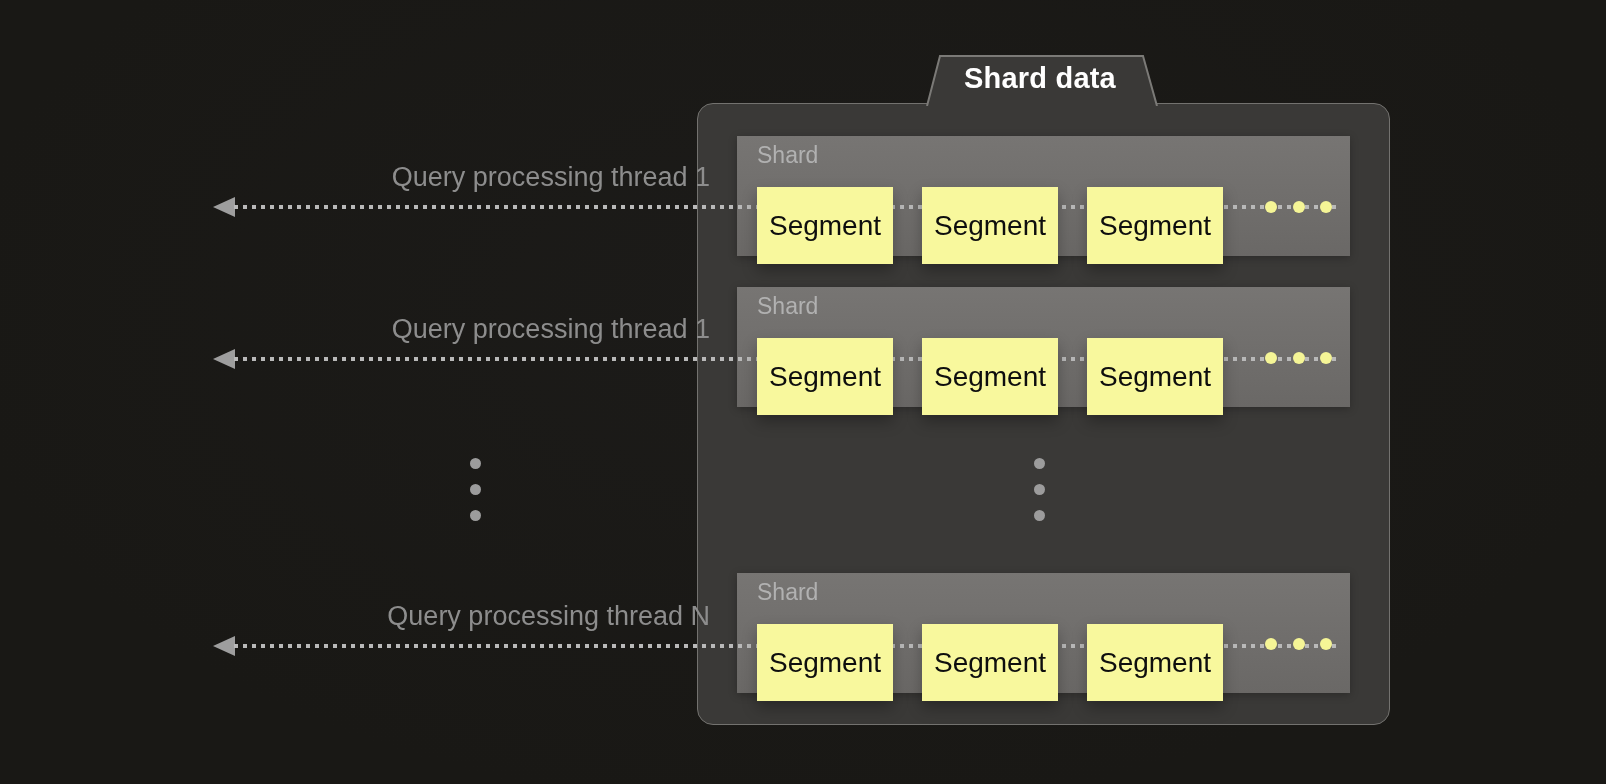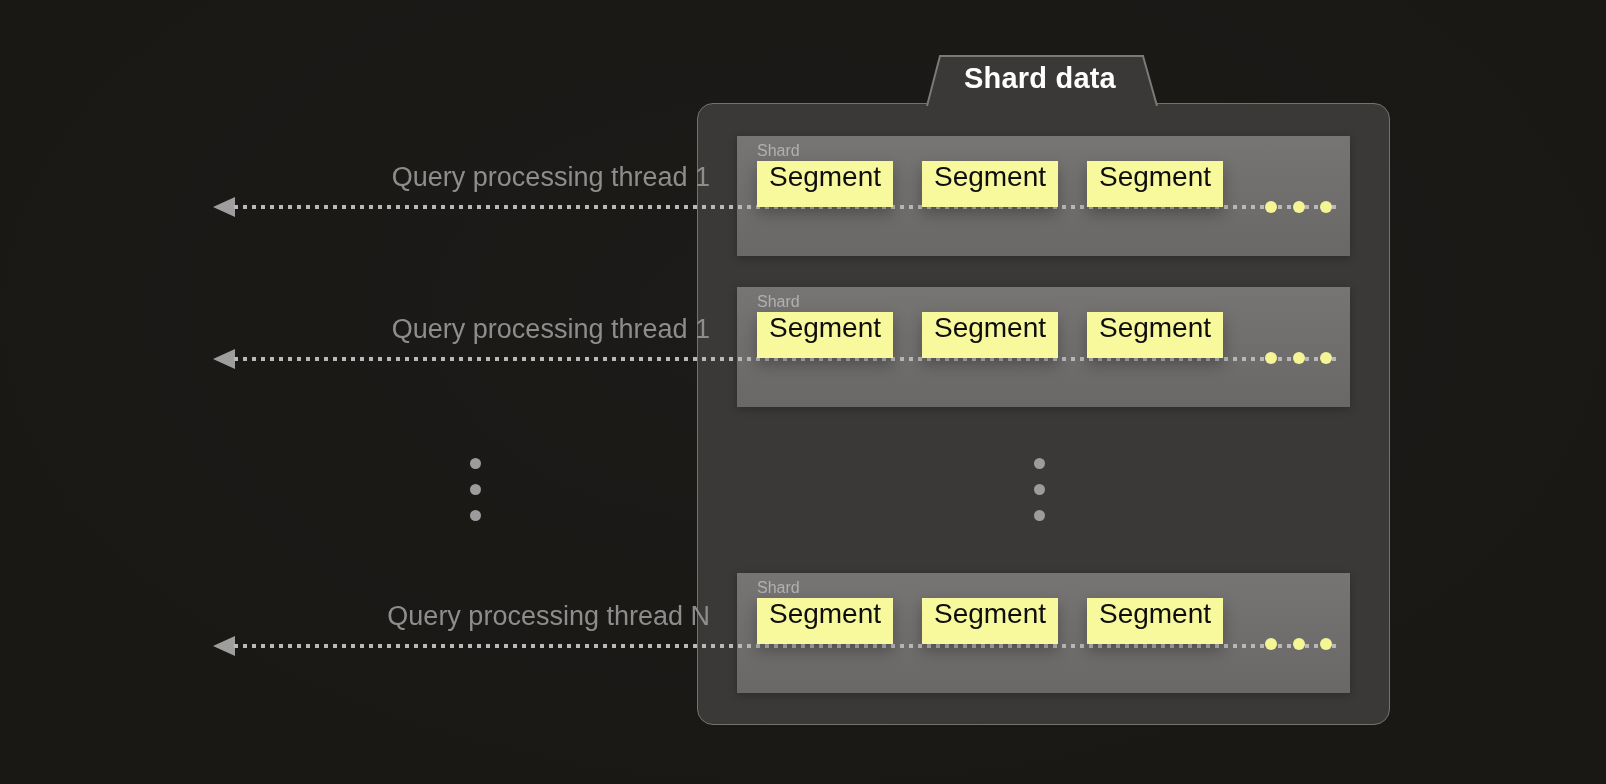--- a/index.html
+++ b/index.html
@@ -19,25 +19,25 @@
     position:absolute;left:900px;top:62px;width:280px;height:32px;line-height:32px;
     text-align:center;color:#ffffff;font-size:29px;font-weight:600;letter-spacing:.2px;
   }
   
   .shard{
     position:absolute;left:737px;width:613px;height:120px;
     background:linear-gradient(180deg,#777573 0%,#6a6866 100%);
     box-shadow:0 2px 8px rgba(0,0,0,.25);
   }
   .shard-label{
-    position:absolute;left:20px;top:6px;font-size:16px;color:#b1b1b1;
+    position:absolute;left:20px;top:6px;font-size:23px;color:#b1b1b1;
   }
   .segment{
-    position:absolute;top:25px;width:136px;height:46px;background:#f8f89d;
-    z-index:4;display:flex;align-items:flex-start;justify-content:center;
+    position:absolute;top:51px;width:136px;height:77px;background:#f8f89d;
+    z-index:4;display:flex;align-items:center;justify-content:center;
     box-shadow:0 7px 14px rgba(0,0,0,.28);
   }
   .segment span{font-size:28px;color:#0e0e0e;}
   .ydots{position:absolute;top:65px;left:528px;width:104px;height:12px;z-index:4;}
   .ydots i{
     position:absolute;top:0;width:12px;height:12px;border-radius:50%;background:#f5f596;
   }
   .ydots i:nth-child(1){left:0;}
   .ydots i:nth-child(2){left:28px;}
   .ydots i:nth-child(3){left:55px;}

